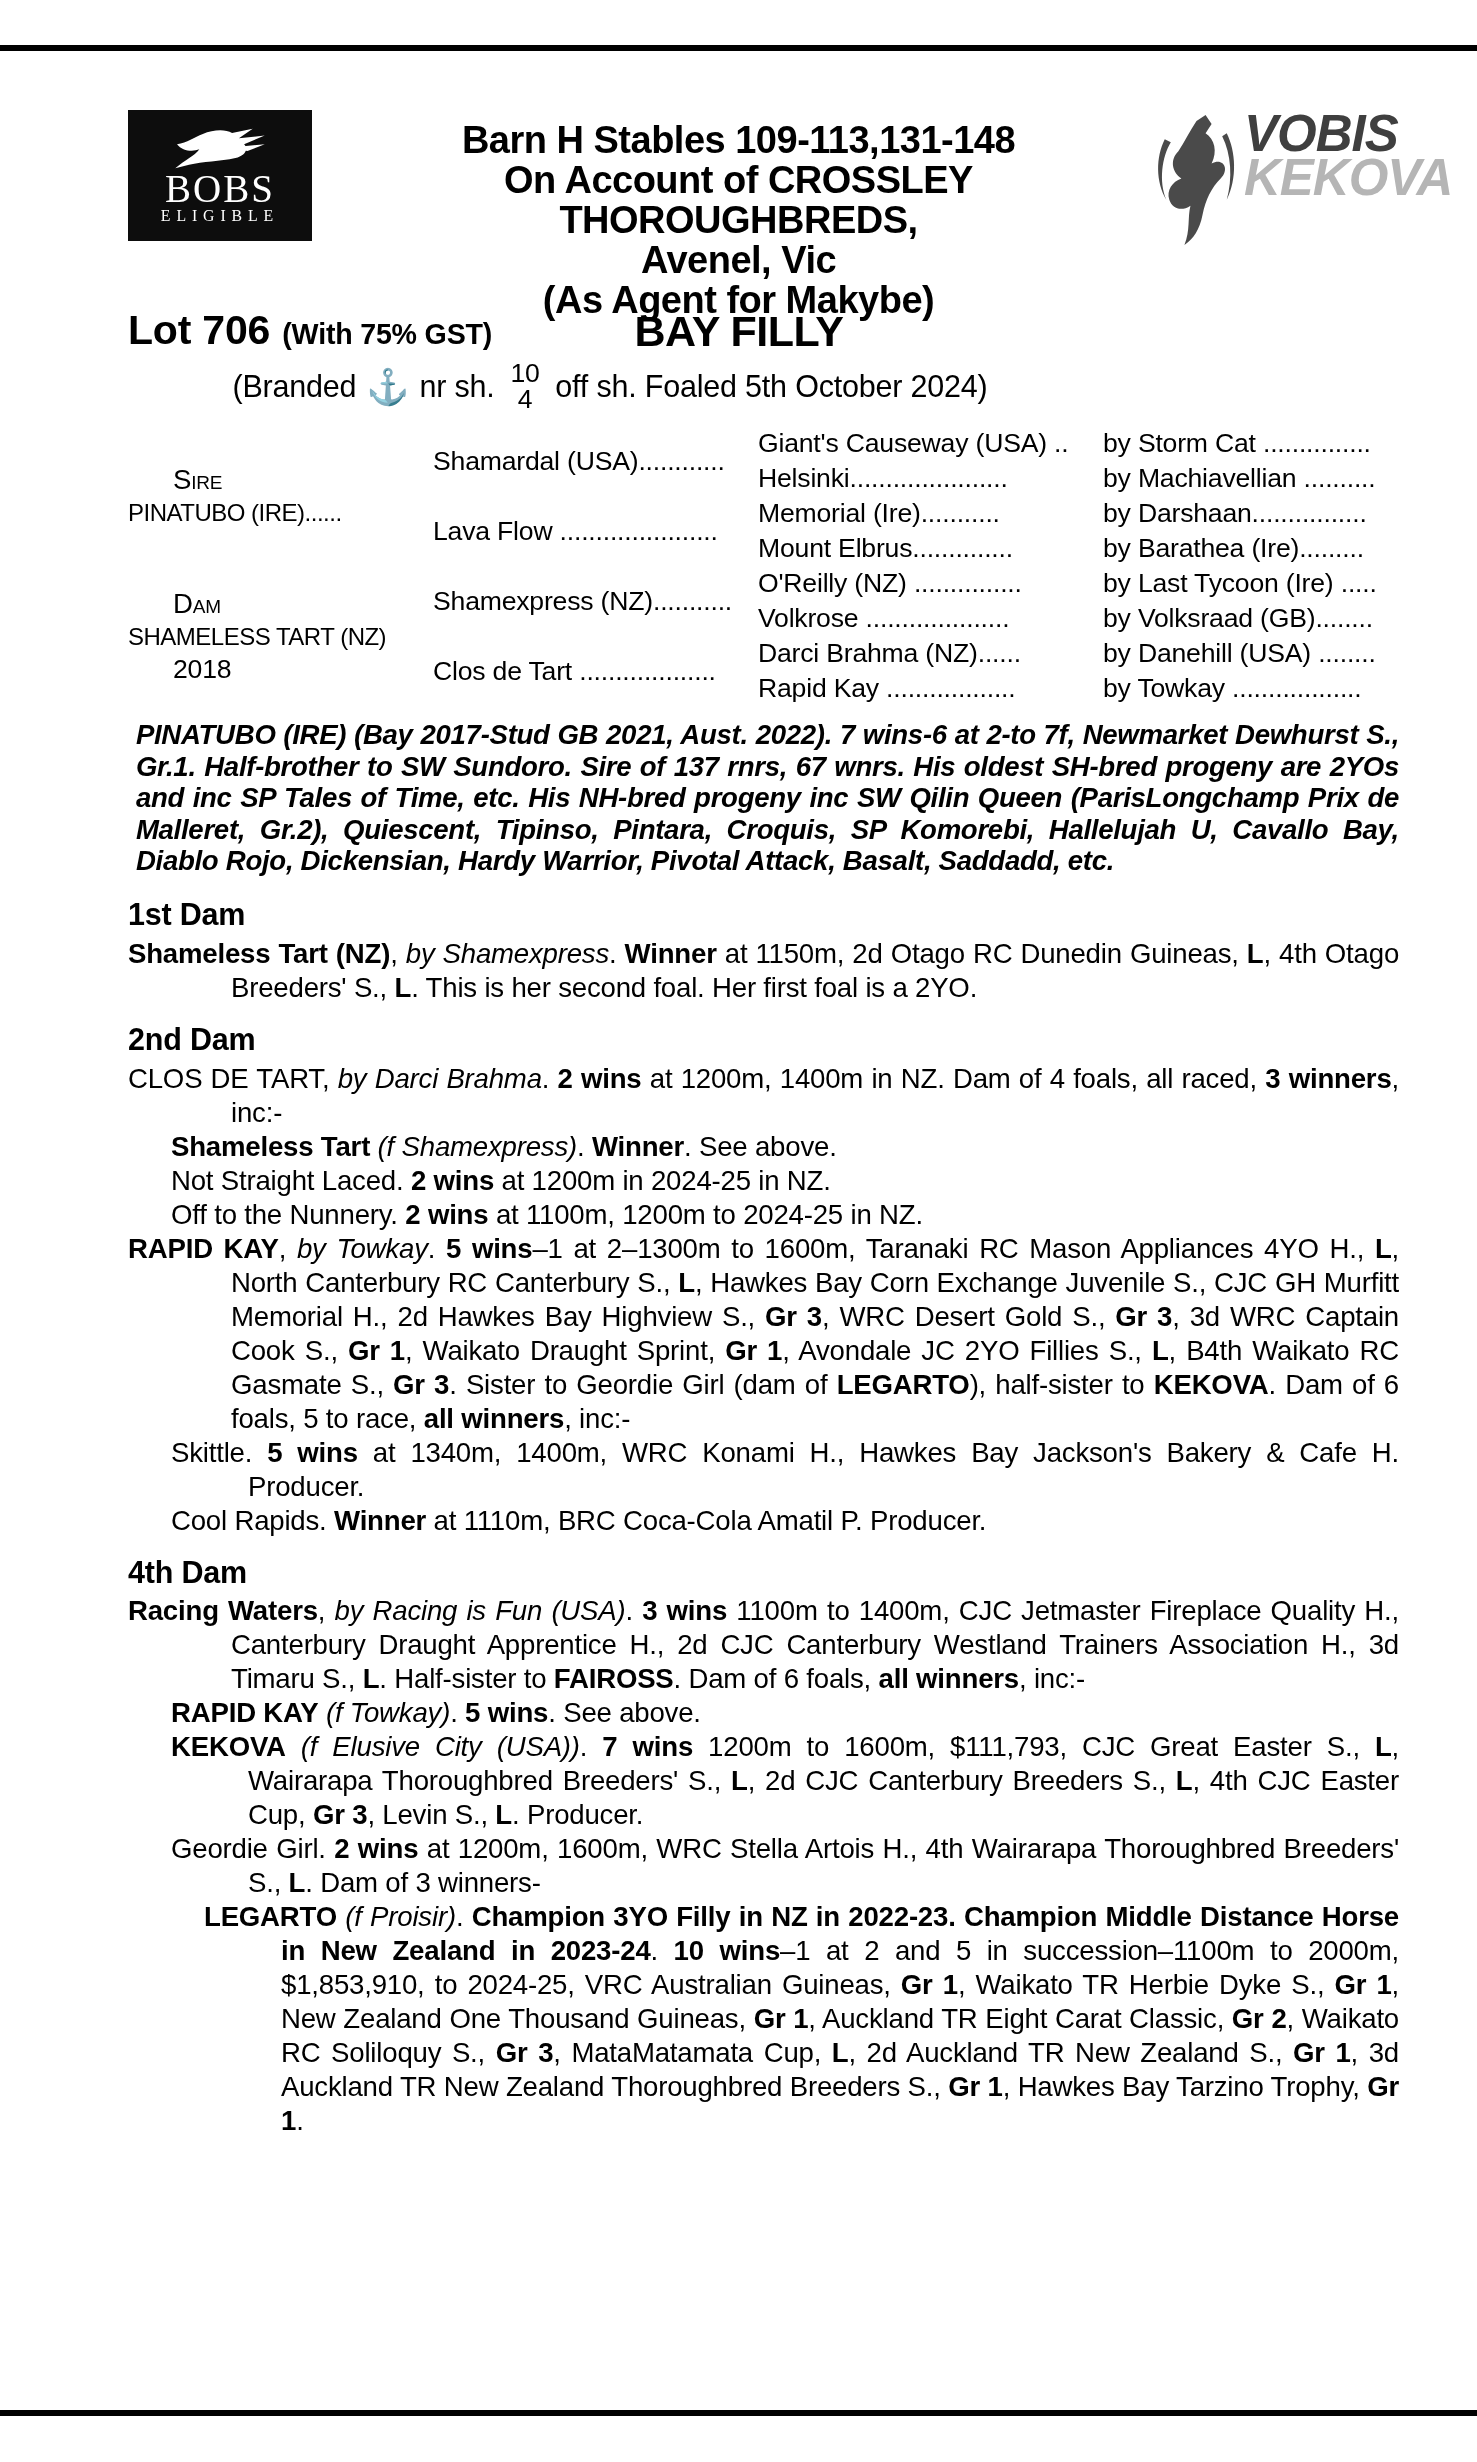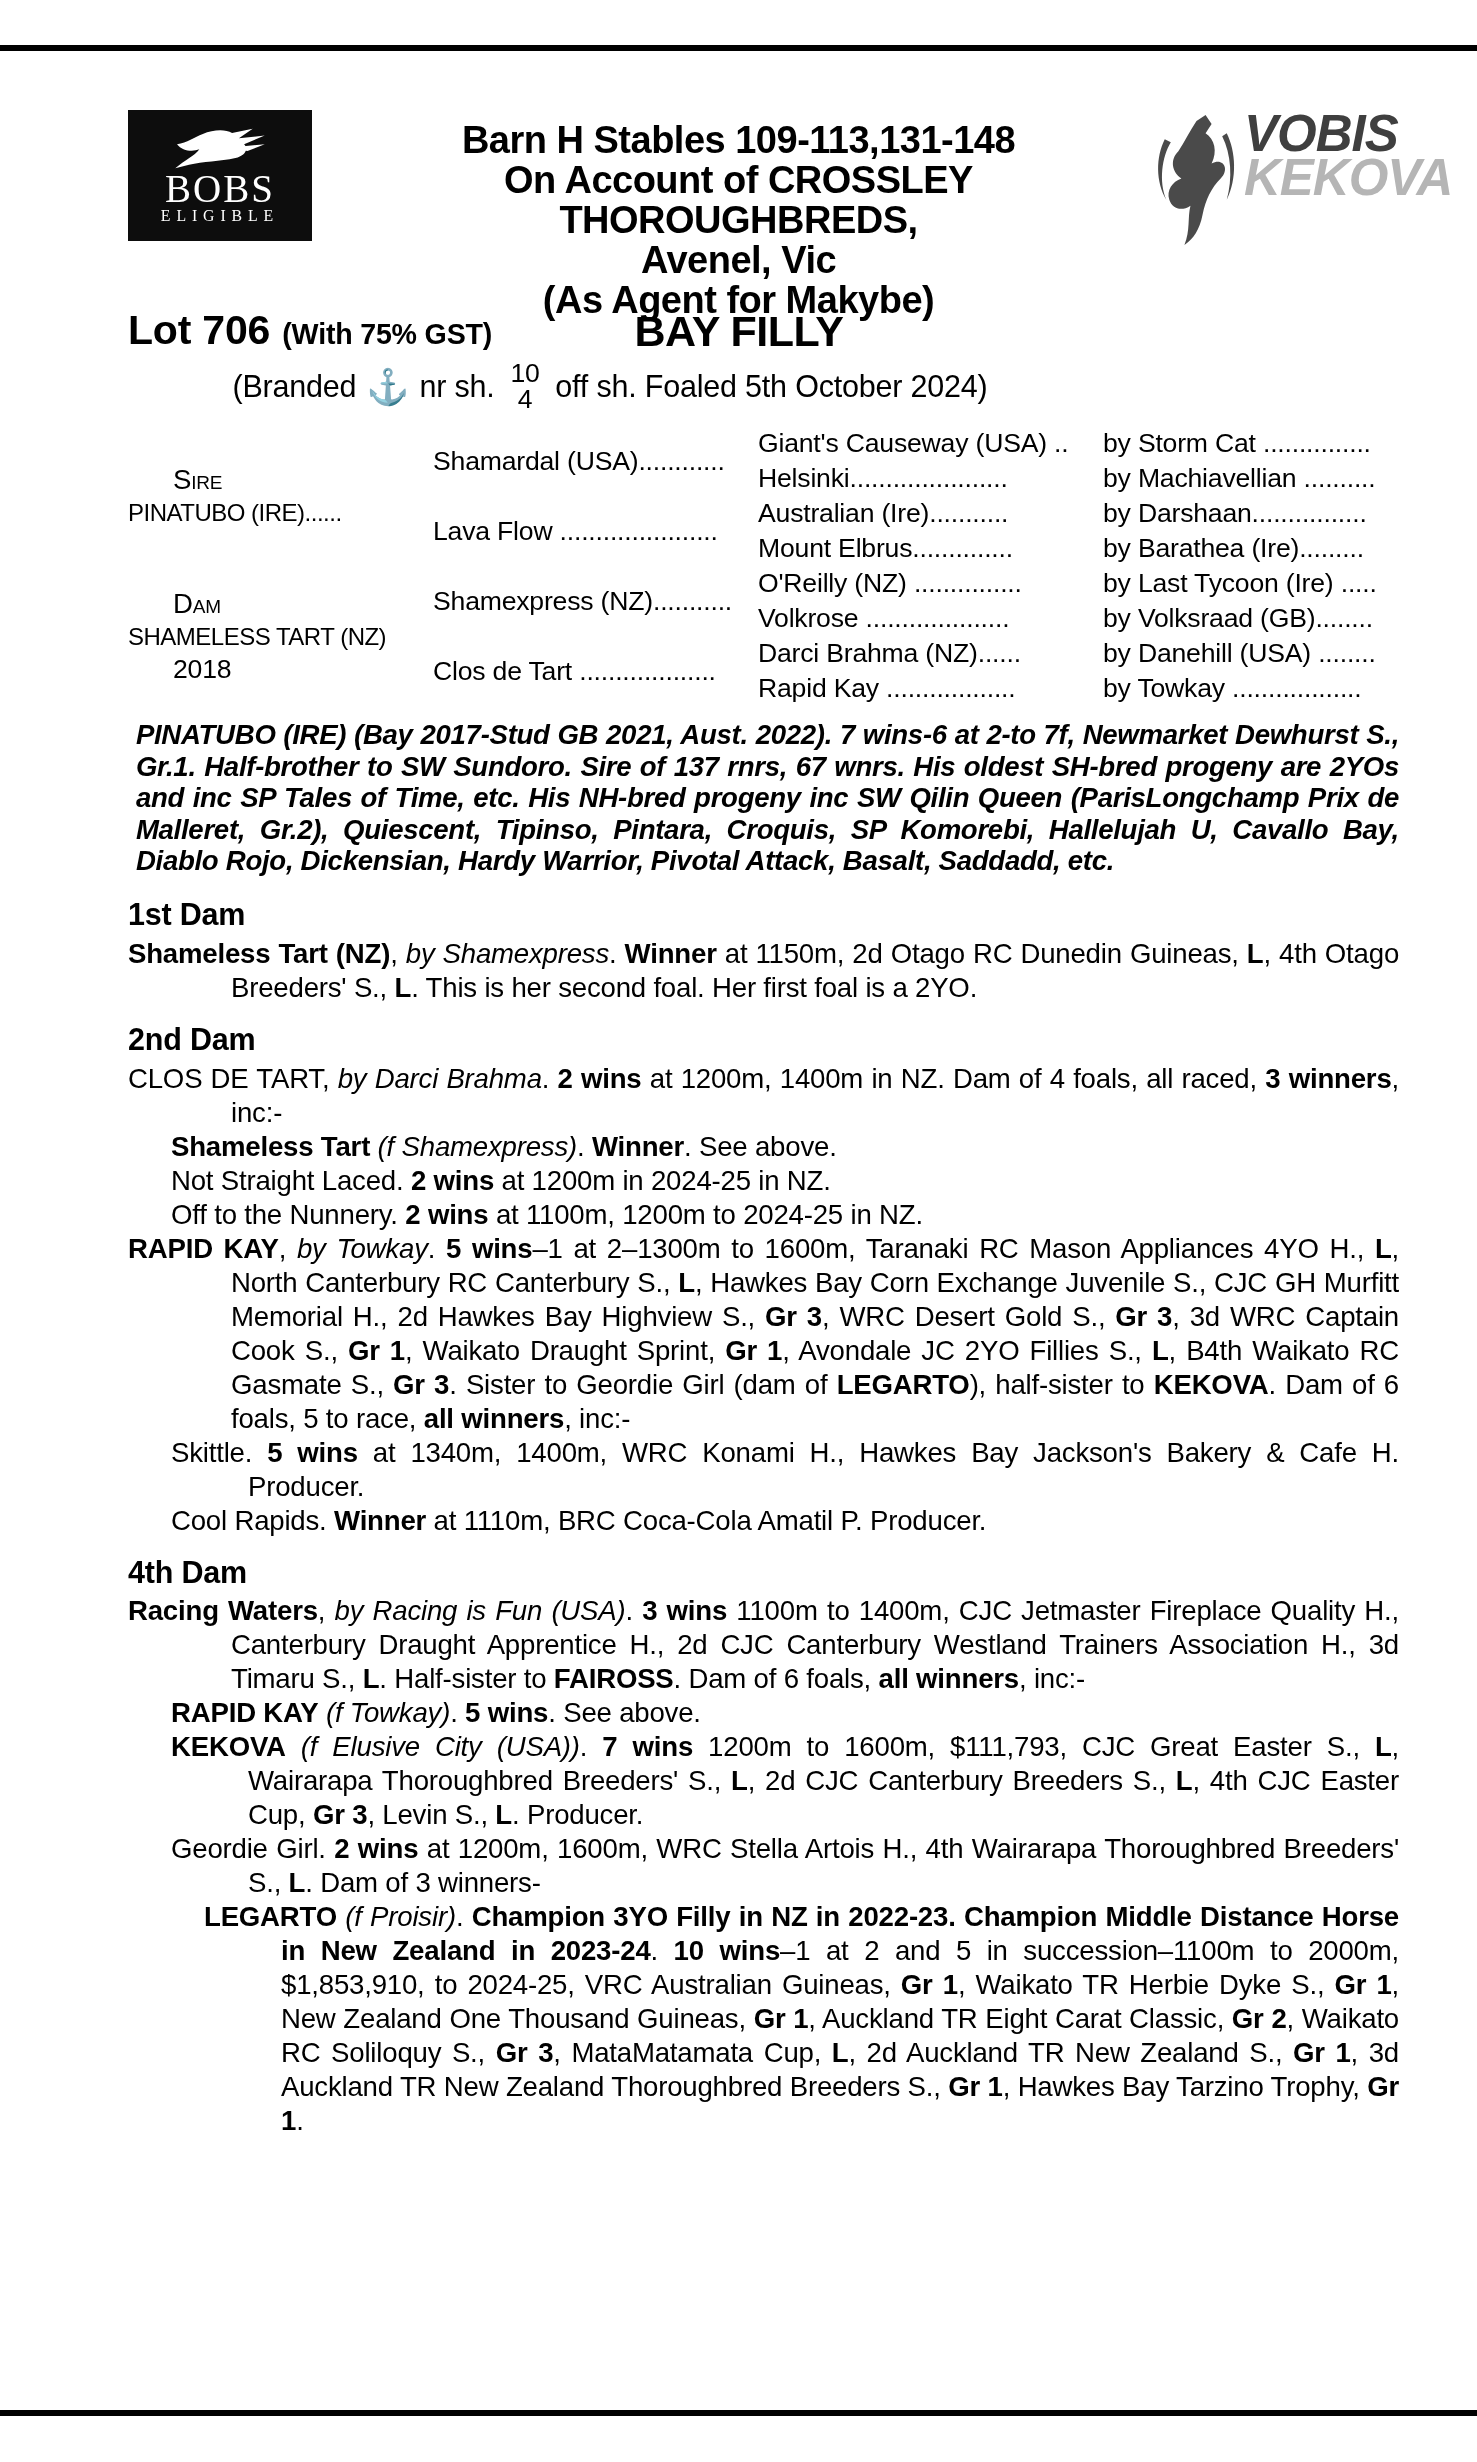--- a/index.html
+++ b/index.html
@@ -130,21 +130,21 @@
         <div class="ped-role">Dam</div>
         <div class="ped-main">SHAMELESS TART (NZ)</div>
         <div class="ped-year">2018</div>
       </div>
       <div class="ped-parent" style="grid-area: 1 / 2 / 3;">Shamardal (USA)............</div>
       <div class="ped-gp-name" style="grid-area: 1 / 3;">Giant's Causeway (USA) ..</div>
       <div class="ped-gp-by" style="grid-area: 1 / 4;">by Storm Cat ...............</div>
       <div class="ped-gp-name" style="grid-area: 2 / 3;">Helsinki......................</div>
       <div class="ped-gp-by" style="grid-area: 2 / 4;">by Machiavellian ..........</div>
       <div class="ped-parent" style="grid-area: 3 / 2 / 5;">Lava Flow ......................</div>
-      <div class="ped-gp-name" style="grid-area: 3 / 3;">Australian (Ire)...........</div>
+      <div class="ped-gp-name" style="grid-area: 3 / 3;">Memorial (Ire)...........</div>
       <div class="ped-gp-by" style="grid-area: 3 / 4;">by Darshaan................</div>
       <div class="ped-gp-name" style="grid-area: 4 / 3;">Mount Elbrus..............</div>
       <div class="ped-gp-by" style="grid-area: 4 / 4;">by Barathea (Ire).........</div>
       <div class="ped-parent" style="grid-area: 5 / 2 / 7;">Shamexpress (NZ)...........</div>
       <div class="ped-gp-name" style="grid-area: 5 / 3;">O'Reilly (NZ) ...............</div>
       <div class="ped-gp-by" style="grid-area: 5 / 4;">by Last Tycoon (Ire) .....</div>
       <div class="ped-gp-name" style="grid-area: 6 / 3;">Volkrose ....................</div>
       <div class="ped-gp-by" style="grid-area: 6 / 4;">by Volksraad (GB)........</div>
       <div class="ped-parent" style="grid-area: 7 / 2 / 9;">Clos de Tart ...................</div>
       <div class="ped-gp-name" style="grid-area: 7 / 3;">Darci Brahma (NZ)......</div>

